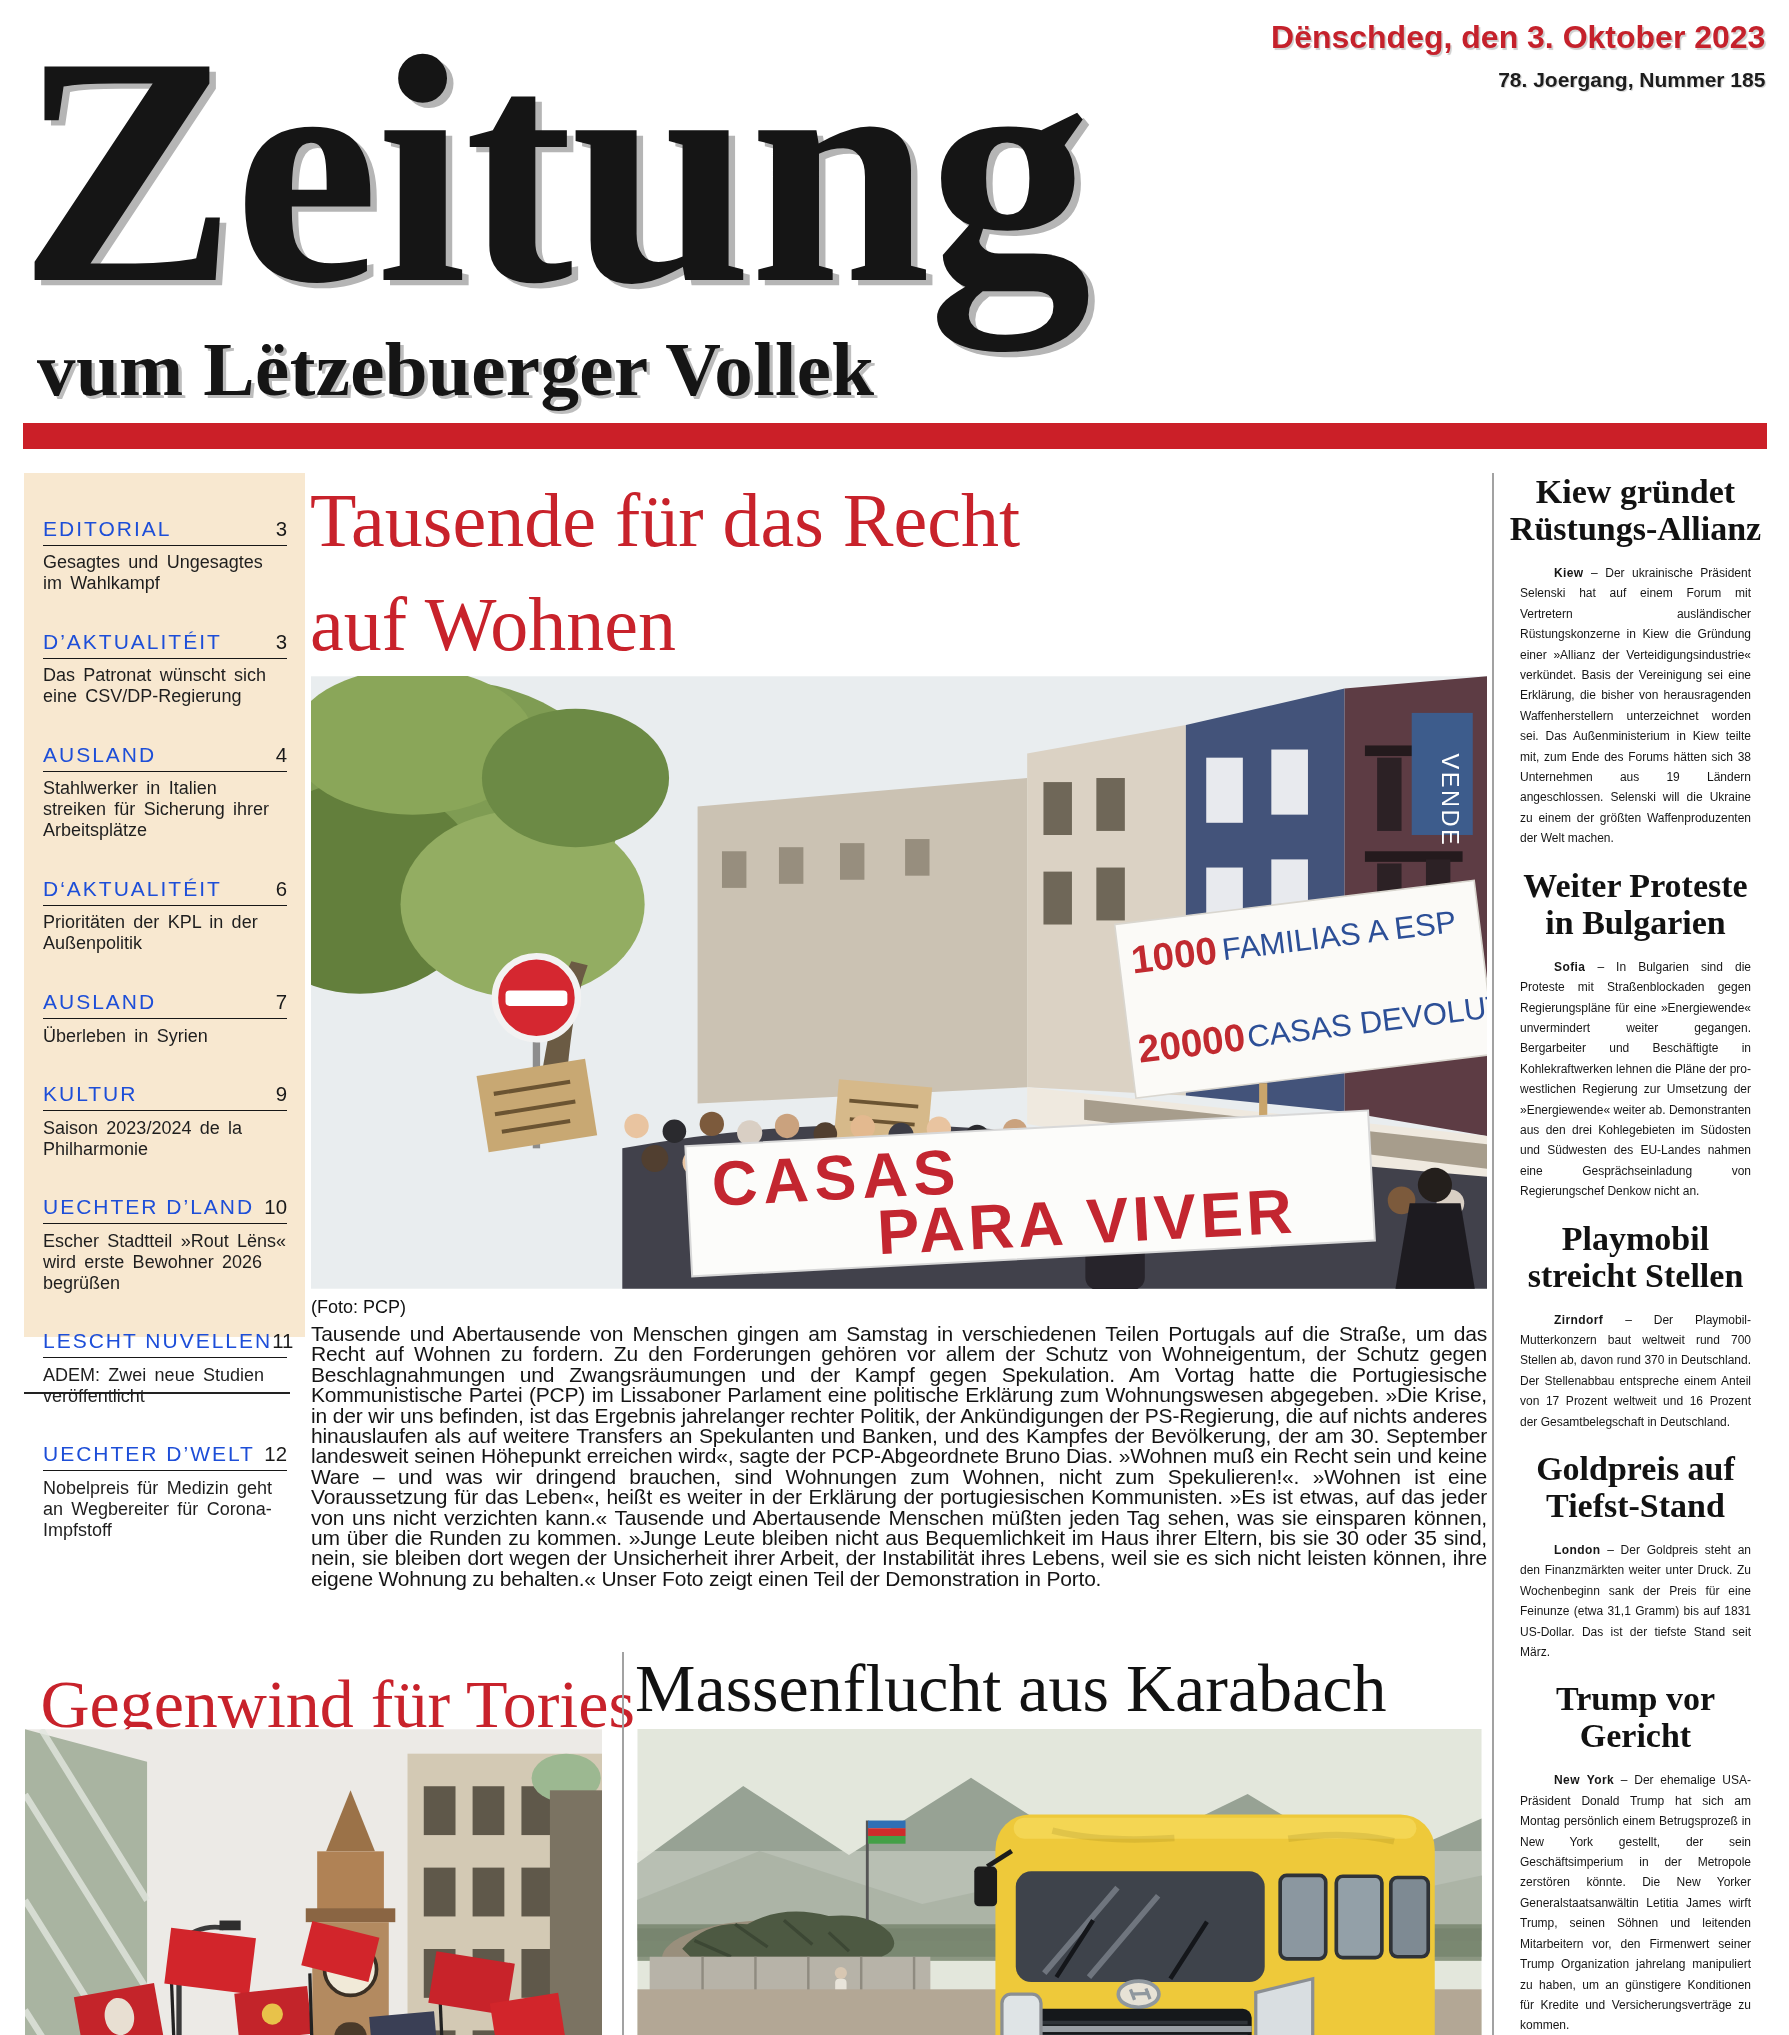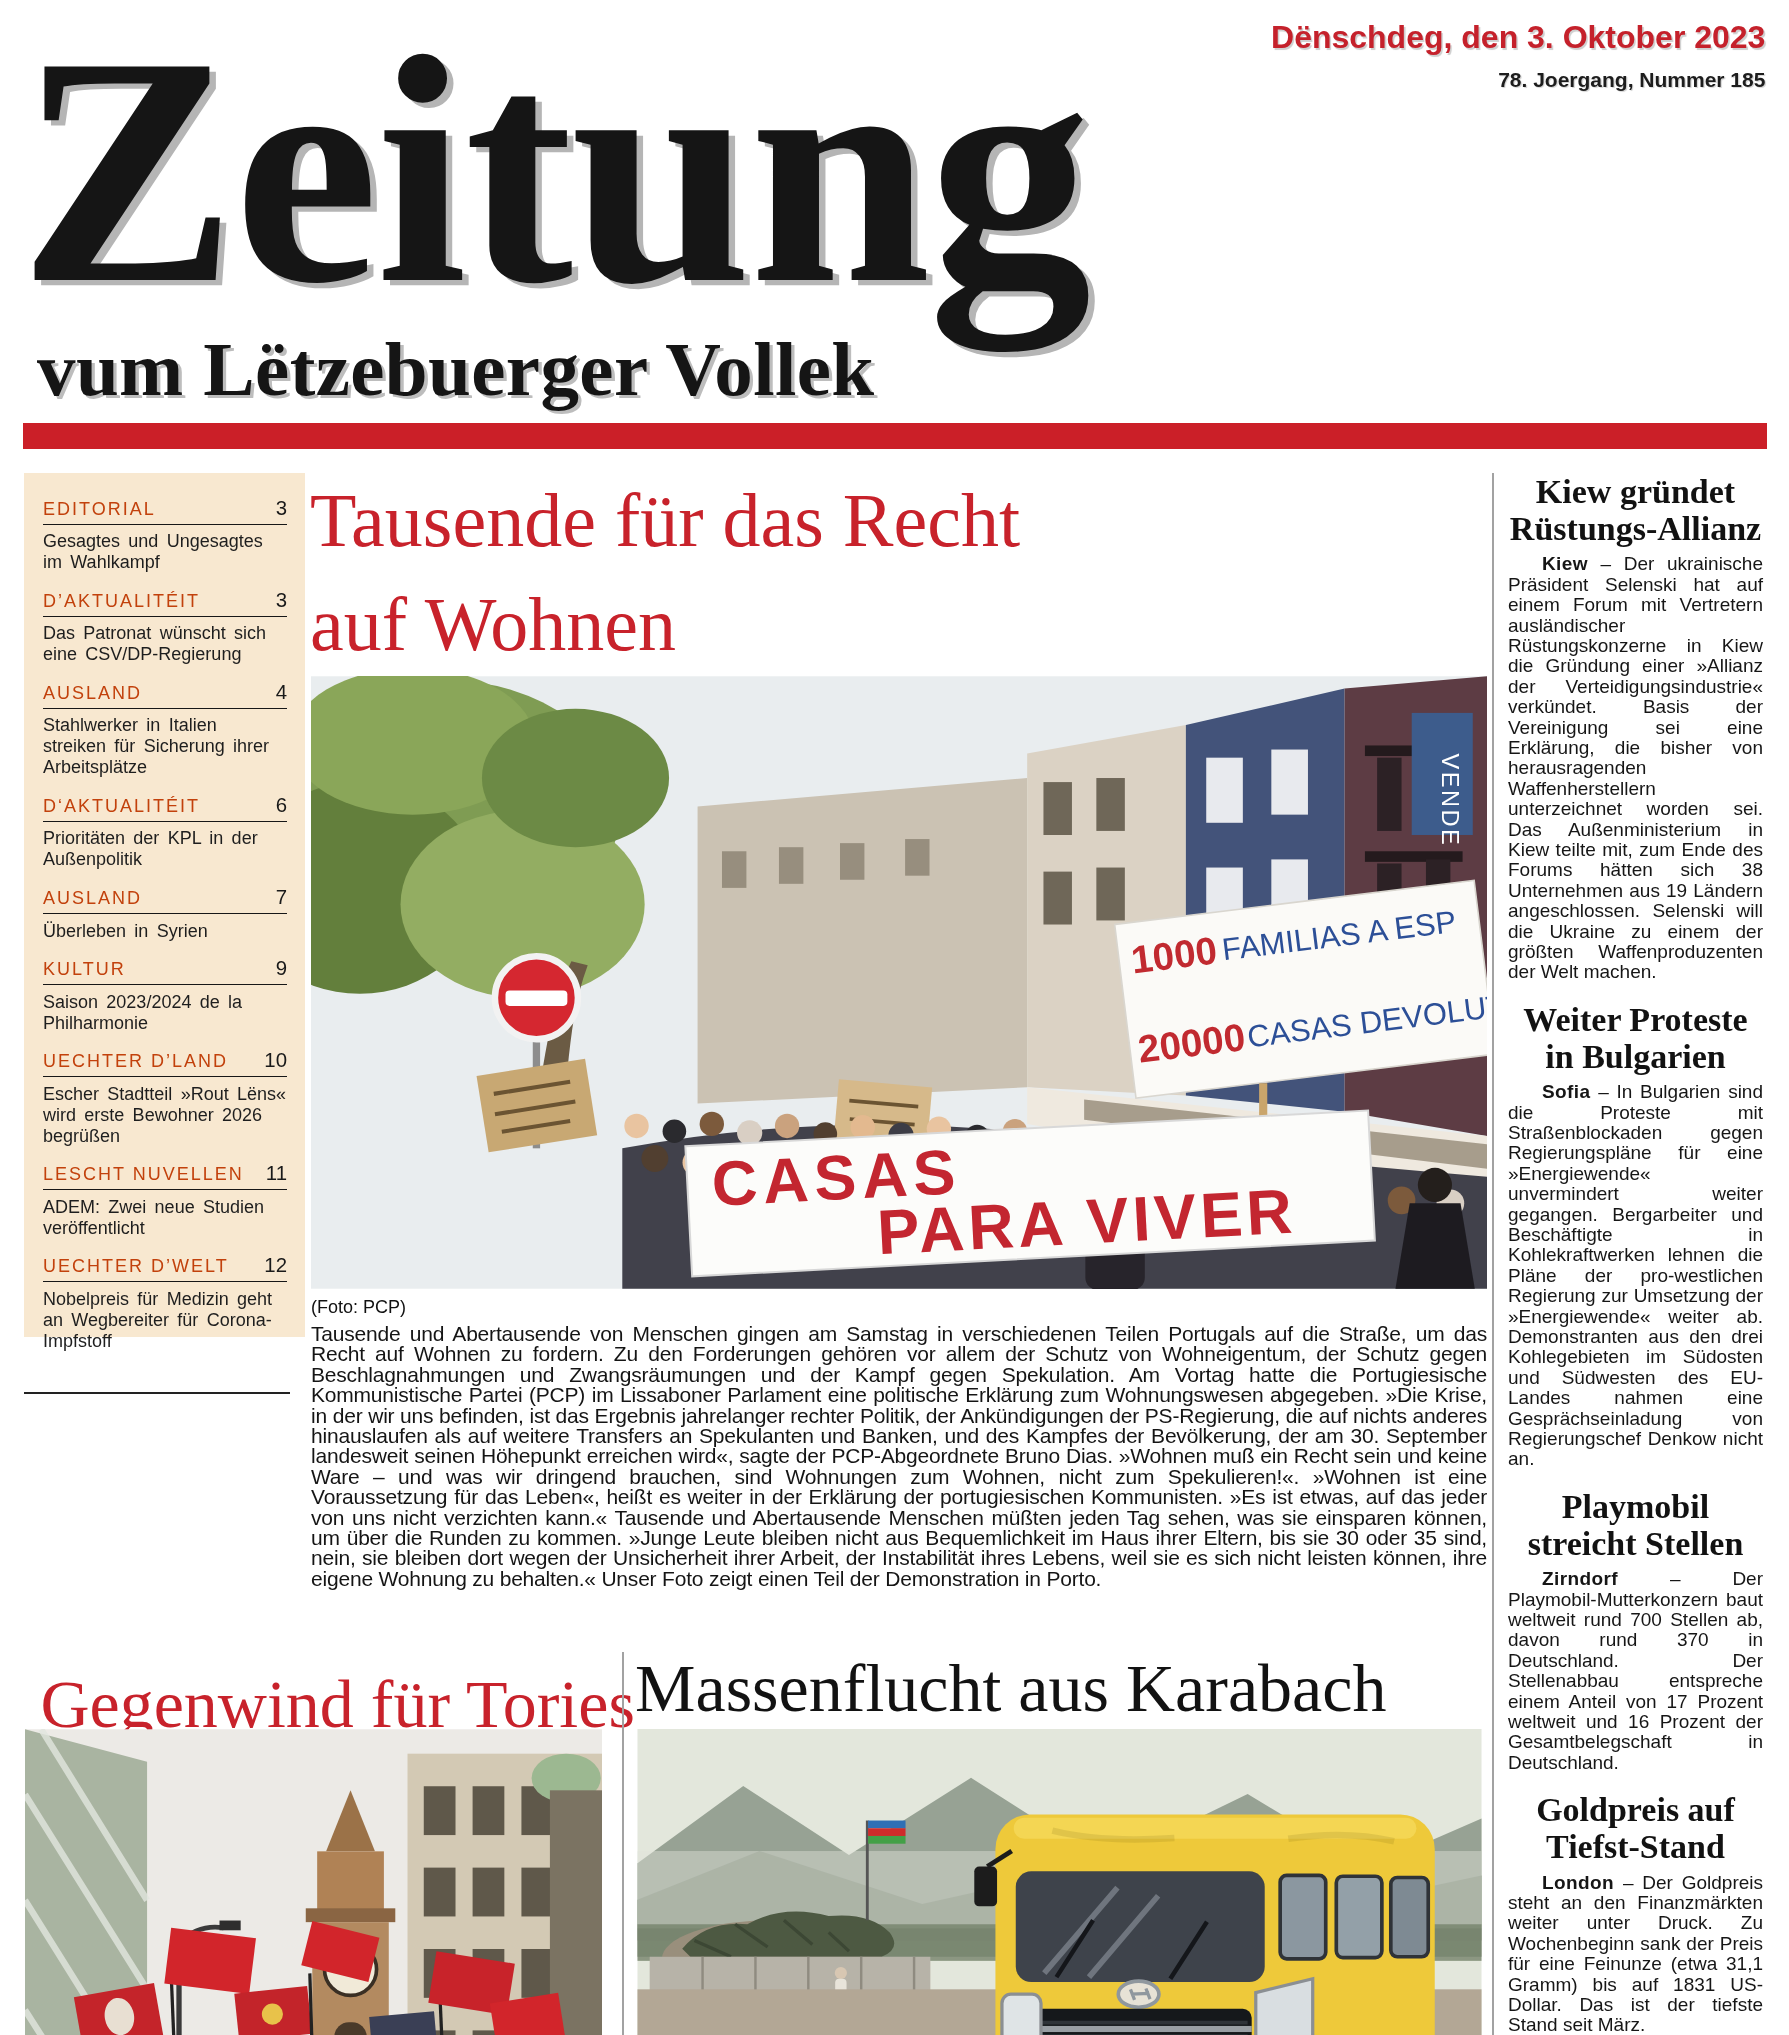--- a/index.html
+++ b/index.html
@@ -10,21 +10,21 @@
     font-size:326px;line-height:1;letter-spacing:-2.4px;color:#151515;text-shadow:6.5px 5.3px 0 #b5b5b5;}
   .mast-sub{left:37px;top:325px;font-family:"Liberation Serif","DejaVu Serif",serif;font-weight:700;
     font-size:77px;color:#151515;text-shadow:3.3px 2.8px 0 #bdbdbd;letter-spacing:0.4px;white-space:nowrap;}
   .mast-date{right:23.6px;top:19px;font-size:32px;font-weight:700;color:#c5212b;text-shadow:1.6px 1.6px 0.8px #cfcfcf;white-space:nowrap;}
   .mast-issue{right:23.6px;top:68px;font-size:21px;font-weight:700;color:#1d1d1d;text-shadow:1.2px 1.2px 0.8px #d4d4d4;white-space:nowrap;}
   .redbar{left:23px;top:423px;width:1744px;height:26px;background:#cb1f28;}
   
   .toc{left:24px;top:473px;width:281px;height:864px;background:#f8e8d0;box-sizing:border-box;padding:23.6px 18px 16.3px 19px;}
   .toc-item{margin-bottom:15.5px;}
   .toc-head{display:flex;justify-content:space-between;align-items:baseline;border-bottom:1.6px solid #171717;padding-bottom:4.1px;}
-  .toc-sec{color:#c2410c;font-size:18px;letter-spacing:2px;white-space:nowrap;}
+  .toc-sec{color:#1d4ed8;font-size:21px;letter-spacing:2px;white-space:nowrap;margin-top:20px;}
   .toc-page{color:#1a1a1a;font-size:20.4px;}
   .toc-teaser{margin-top:6.5px;font-size:18px;line-height:21px;color:#1e1e1e;word-spacing:3.3px;}
   .toc-rule{left:24px;top:1392px;width:266px;height:1.6px;background:#222;}
   
   .headline{font-family:"Liberation Serif","DejaVu Serif",serif;font-weight:400;}
   .lead-headline{left:310px;top:468px;width:1178px;color:#c8222b;font-size:76px;line-height:104px;}
   .tories-headline{left:24.4px;top:1652px;width:578px;color:#c8222b;font-size:68px;line-height:73px;white-space:nowrap;}
   .karabach-headline{left:635px;top:1652px;width:853px;color:#121212;font-size:68px;line-height:73px;white-space:nowrap;}
   
   .photo{display:block;}
@@ -34,21 +34,21 @@
   .credit{font-size:18px;color:#111;text-align:left;}
   .credit-lead{left:311px;top:1297px;width:1176px;}
   
   .copy{font-size:21px;line-height:20.4px;text-align:justify;letter-spacing:-0.2px;color:#151515;}
   .lead-copy{left:311px;top:1324px;width:1176px;}
   
   .rail{left:1504px;top:473px;width:263px;}
   .rail-art{margin-bottom:18px;}
   .rail-h{font-family:"Liberation Serif","DejaVu Serif",serif;font-weight:700;font-size:34px;line-height:37px;
     text-align:center;color:#121212;white-space:pre-line;margin:0 0 7.3px 0;}
-  .rail-p{margin:4px;font-size:19px;line-height:20.4px;text-align:justify;color:#161616;text-indent:34px;}
+  .rail-p{margin:16px;font-size:12px;line-height:20.4px;text-align:justify;color:#161616;text-indent:34px;}
   .rail-p b{letter-spacing:0.4px;}
   
   .vdiv{width:1.6px;background:#a2a2a2;}
   .vdiv-rail{left:1492px;top:473px;height:1995px;}
   .vdiv-mid{left:622px;top:1652px;height:818px;}
   svg text{font-family:"Liberation Sans","DejaVu Sans",sans-serif;}
 </style>
 </head>
 <body>
 

